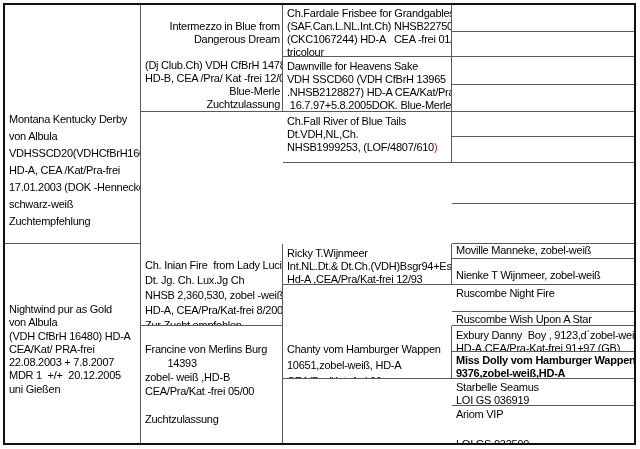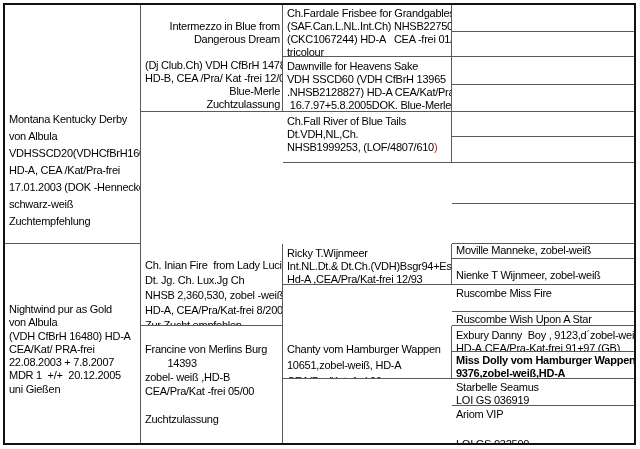--- a/index.html
+++ b/index.html
@@ -86,21 +86,21 @@
   <div class="cell no-r" style="left:452px;top:32px;width:183px;height:25px;"></div>
   <div class="cell no-r" style="left:452px;top:57px;width:183px;height:28px;"></div>
   <div class="cell no-r" style="left:452px;top:85px;width:183px;height:27px;"></div>
   <div class="cell no-r" style="left:452px;top:112px;width:183px;height:25px;"></div>
   <div class="cell no-r" style="left:452px;top:137px;width:183px;height:26px;"></div>
   <div class="cell no-r" style="left:452px;top:163px;width:183px;height:41px;"></div>
   <div class="cell no-r" style="left:452px;top:204px;width:183px;height:40px;"></div>
 
   <div class="cell no-r" style="left:452px;top:244px;width:183px;height:15px;padding-top:0;">Moville Manneke, zobel-weiß</div>
   <div class="cell no-r" style="left:452px;top:259px;width:183px;height:26px;padding-top:10px;">Nienke T Wijnmeer, zobel-weiß</div>
-  <div class="cell no-r" style="left:452px;top:285px;width:183px;height:27px;padding-top:2px;">Ruscombe Miss Fire</div>
+  <div class="cell no-r" style="left:452px;top:285px;width:183px;height:27px;padding-top:2px;">Ruscombe Night Fire</div>
   <div class="cell no-r" style="left:452px;top:312px;width:183px;height:14px;padding-top:1px;">Ruscombe Wish Upon A Star</div>
   <div class="cell no-r" style="left:452px;top:326px;width:183px;height:26px;padding-top:3px;">Exbury Danny  Boy , 9123,d´zobel-weiß
 HD-A,CEA/Pra-Kat-frei 91+97 (GB)</div>
   <div class="cell no-r" style="left:452px;top:352px;width:183px;height:27px;padding-top:2px;font-weight:bold;">Miss Dolly vom Hamburger Wappen
 9376,zobel-weiß,HD-A</div>
   <div class="cell no-r" style="left:452px;top:379px;width:183px;height:27px;padding-top:2px;">Starbelle Seamus
 LOI GS 036919</div>
   <div class="cell no-r no-b" style="left:452px;top:406px;width:183px;height:38px;padding-top:1px;line-height:15px;">Ariom VIP
 
 LOI GS 032590</div>

